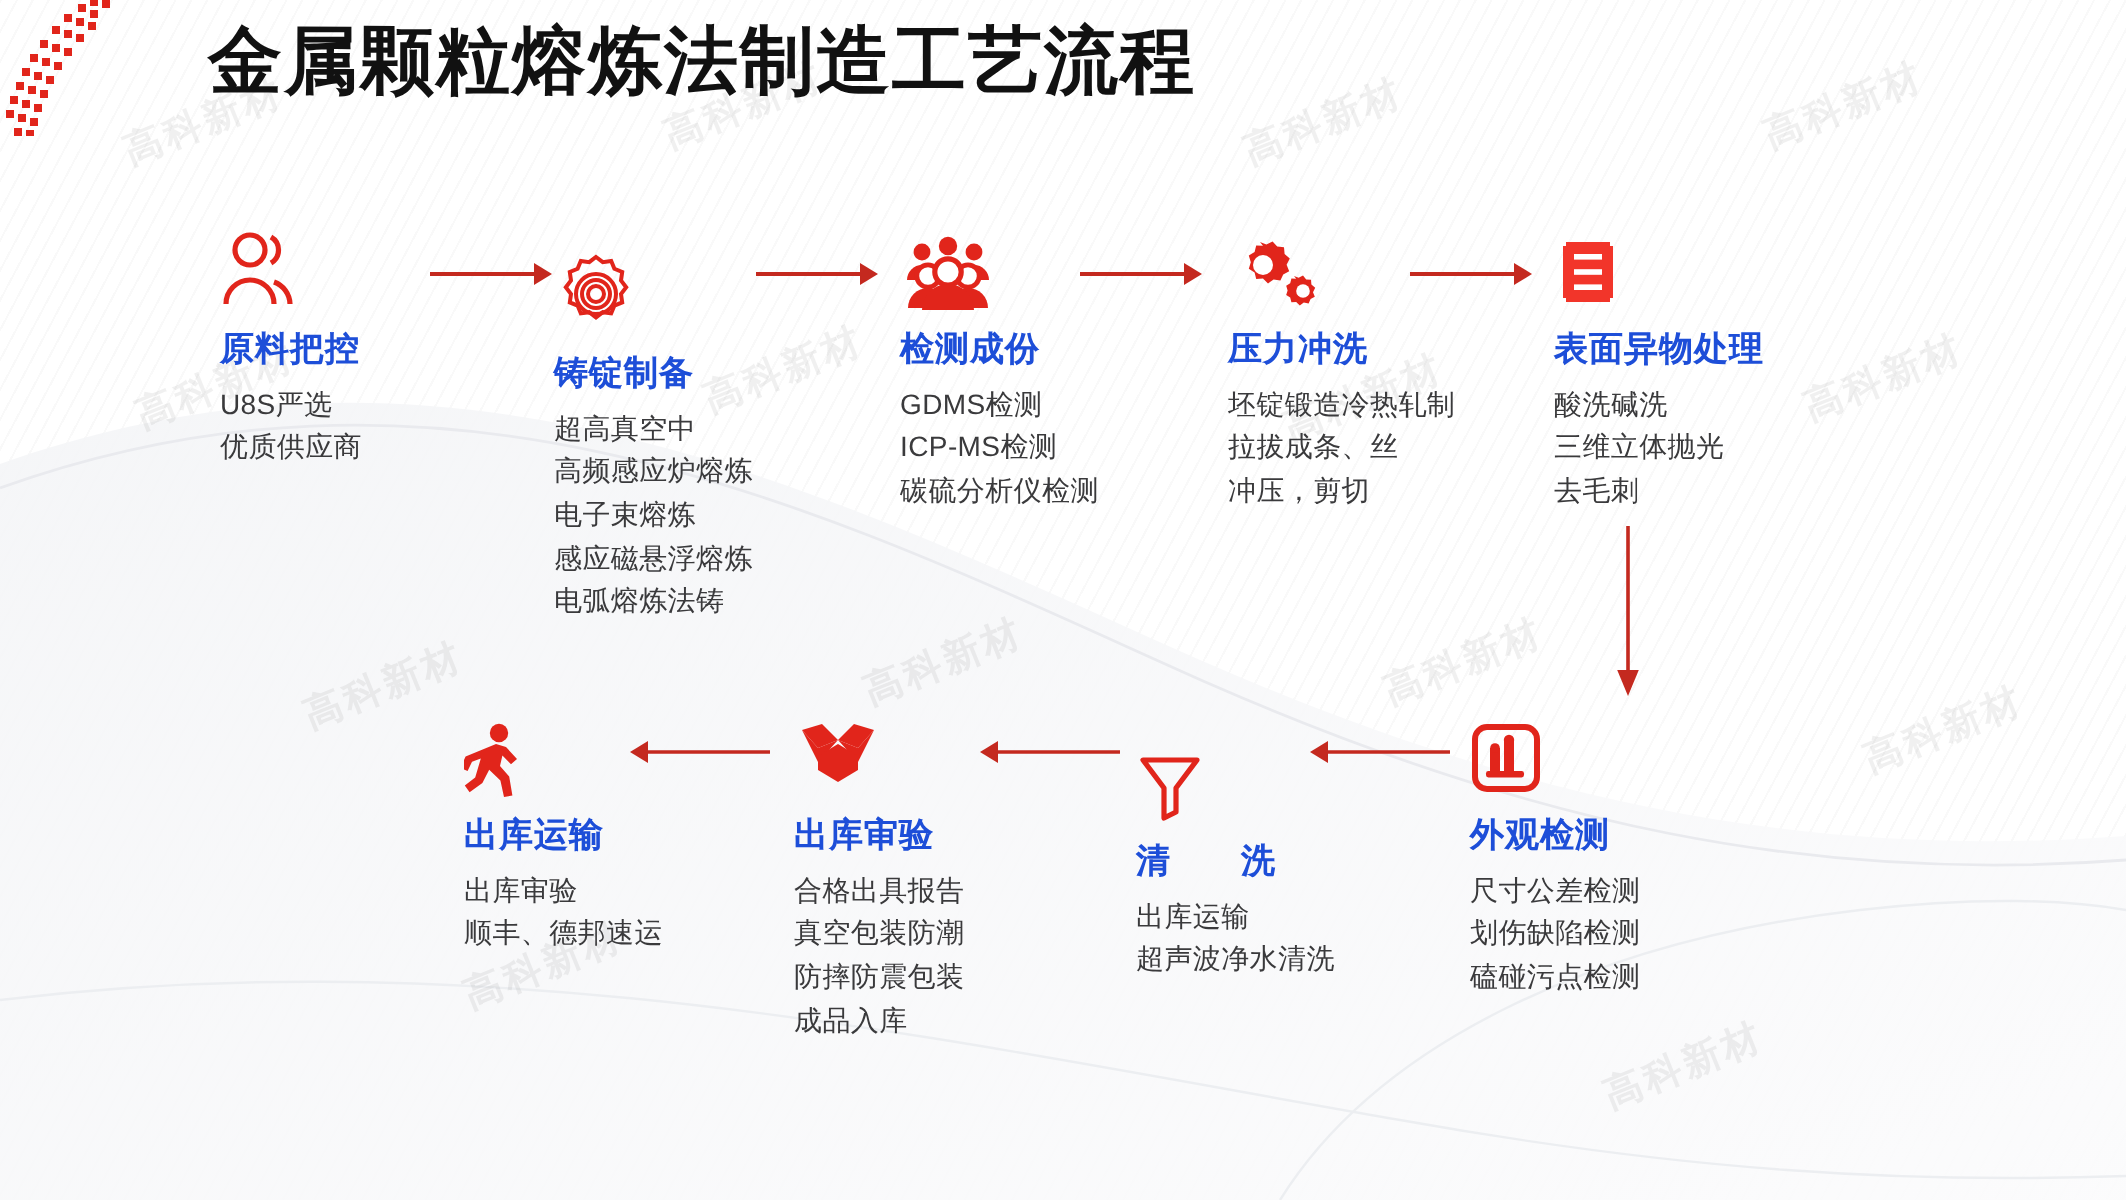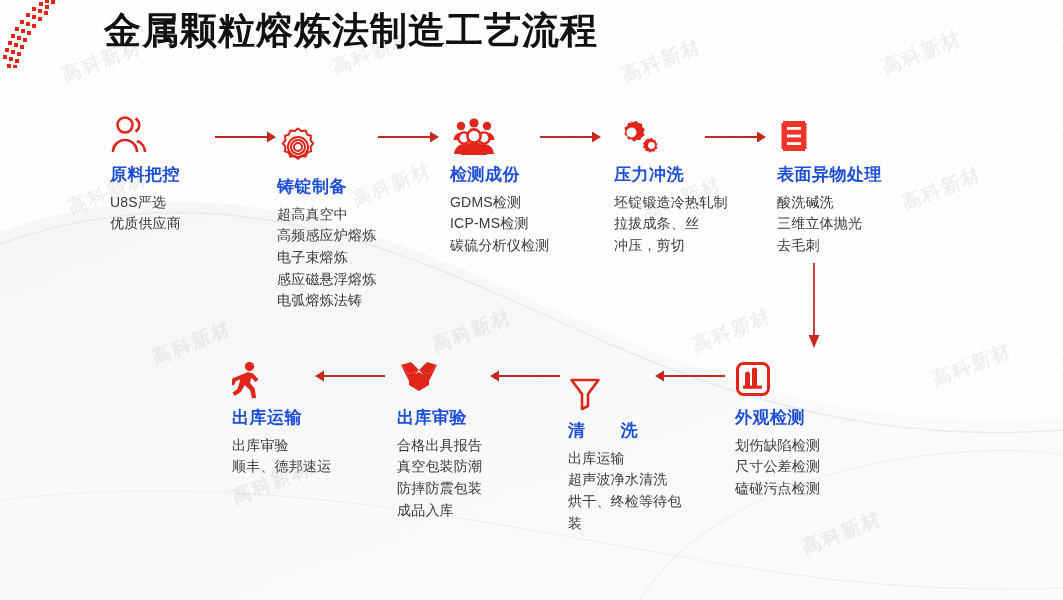--- a/index.html
+++ b/index.html
@@ -274,22 +274,22 @@
           <rect x="10" y="13" width="5" height="12"></rect>
           <rect x="17" y="9" width="5" height="16"></rect>
           <circle cx="19.5" cy="9" r="2.6"></circle>
           <circle cx="12.5" cy="13" r="2.4"></circle>
           <rect x="8" y="24.5" width="19" height="3.2" rx="1.2"></rect>
         </g>
       </svg>
     </div>
     <div class="title">外观检测</div>
     <div class="lines">
+      <div>尺寸公差检测</div>
       <div>划伤缺陷检测</div>
-      <div>尺寸公差检测</div>
       <div>磕碰污点检测</div>
     </div>
   </div>
 
   <svg class="arrow" style="left:655px;top:369px;" width="70" height="14" viewBox="0 0 70 14">
     <line x1="70" y1="7" x2="9" y2="7" stroke="#c4291f" stroke-width="1.8"></line>
     <path d="M9 1.5 L0 7 L9 12.5 Z" fill="#c4291f"></path>
   </svg>
 
   <div class="step narrow" style="left:568px;top:368px;">
@@ -297,21 +297,20 @@
       <svg width="34" height="38" viewBox="0 0 34 38">
         <g fill="none" stroke="#e1251b" stroke-width="2.6" stroke-linejoin="round">
           <path d="M3.5 6 L30.5 6 L20 20 L20 32 L14 35 L14 20 Z"></path>
         </g>
       </svg>
     </div>
     <div class="title">清　　洗</div>
     <div class="lines">
       <div>出库运输</div>
       <div>超声波净水清洗</div>
-      <div>烘干、终检等待包装</div>
     </div>
   </div>
 
   <svg class="arrow" style="left:490px;top:369px;" width="70" height="14" viewBox="0 0 70 14">
     <line x1="70" y1="7" x2="9" y2="7" stroke="#c4291f" stroke-width="1.8"></line>
     <path d="M9 1.5 L0 7 L9 12.5 Z" fill="#c4291f"></path>
   </svg>
 
   <div class="step" style="left:397px;top:355px;">
     <div class="icon">

